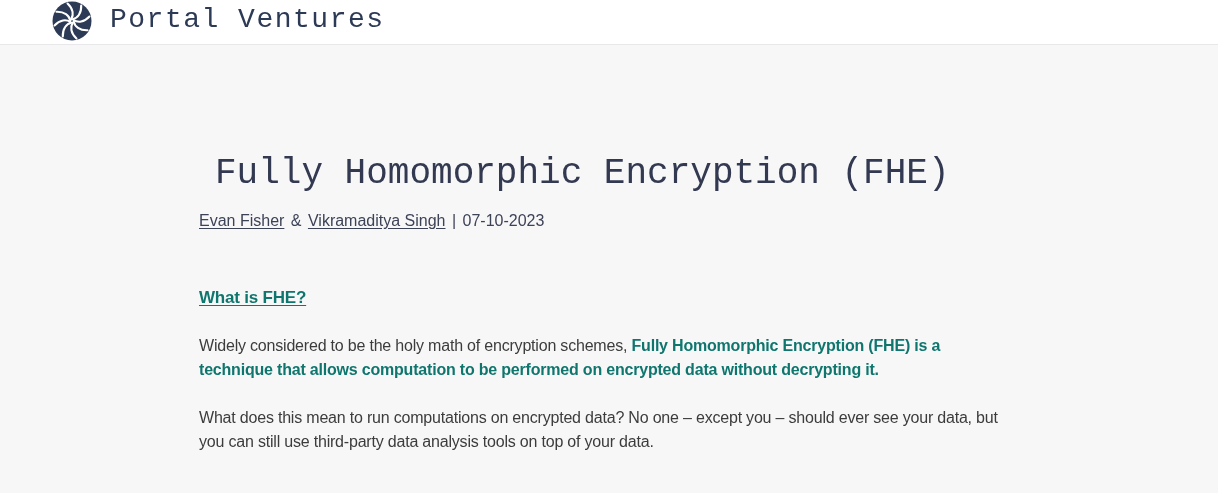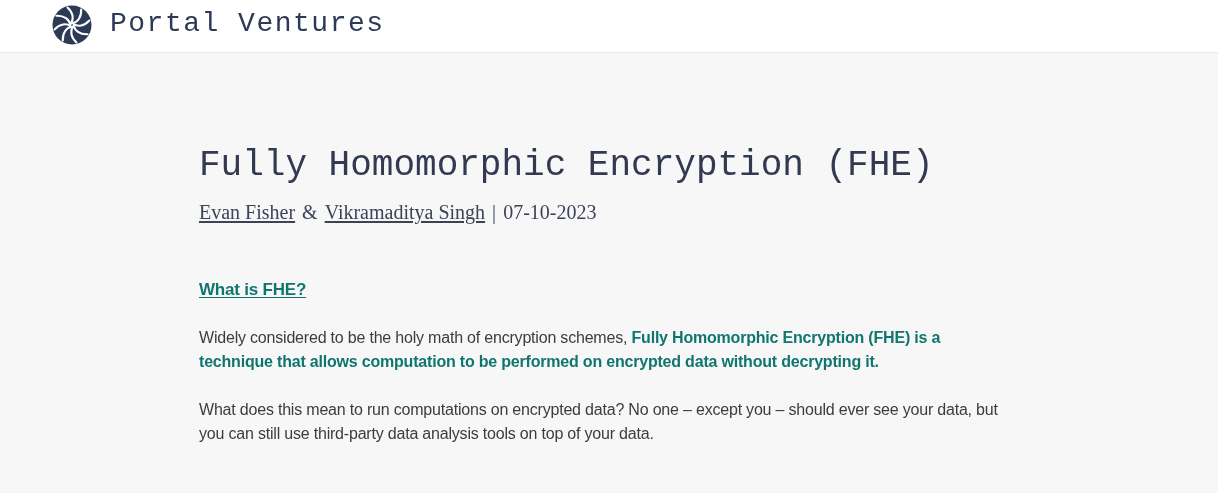--- a/index.html
+++ b/index.html
@@ -9,21 +9,21 @@
     width: 1218px;
     height: 493px;
     overflow: hidden;
     background: #f7f7f8;
     font-family: "Liberation Sans", sans-serif;
   }
 
   
   .site-header {
     width: 1218px;
-    height: 53px;
+    height: 45px;
     background: #ffffff;
     border-bottom: 1px solid #e8e8ea;
     display: flex;
     align-items: center;
     padding-left: 52px;
   }
   .brand-link {
     display: flex;
     align-items: center;
     gap: 18px;
@@ -43,32 +43,32 @@
     color: #2d3a55;
     white-space: nowrap;
     margin-top: -6px;
   }
 
   
   .article {
     padding: 91px 0 0 199px;
   }
   .article-title {
-    margin: 0;
+    margin: 16px;
     font-family: "Liberation Mono", monospace;
     font-weight: 400;
     font-size: 36px;
     line-height: 43px;
     color: #323950;
     white-space: nowrap;
   }
   .byline {
     margin-top: 16px;
-    font-family: Liberation Serif, serif;
-    font-size: 20px;
+    font-family: Liberation Sans, sans-serif;
+    font-size: 16px;
     line-height: 19px;
     color: #3d4357;
     white-space: nowrap;
   }
   .author-link {
     color: #3d4357;
     text-decoration: underline;
     text-underline-offset: 2px;
     cursor: pointer;
   }

